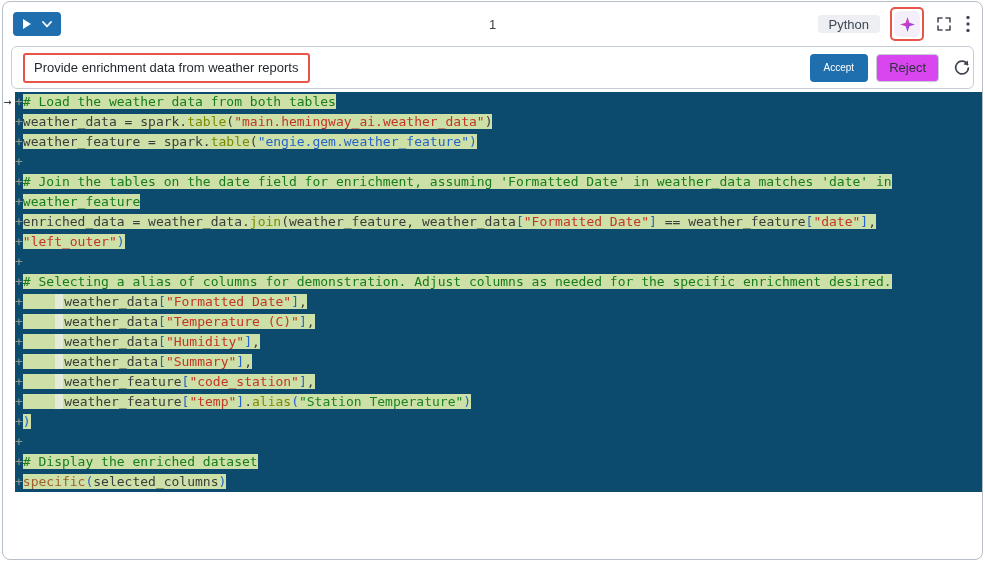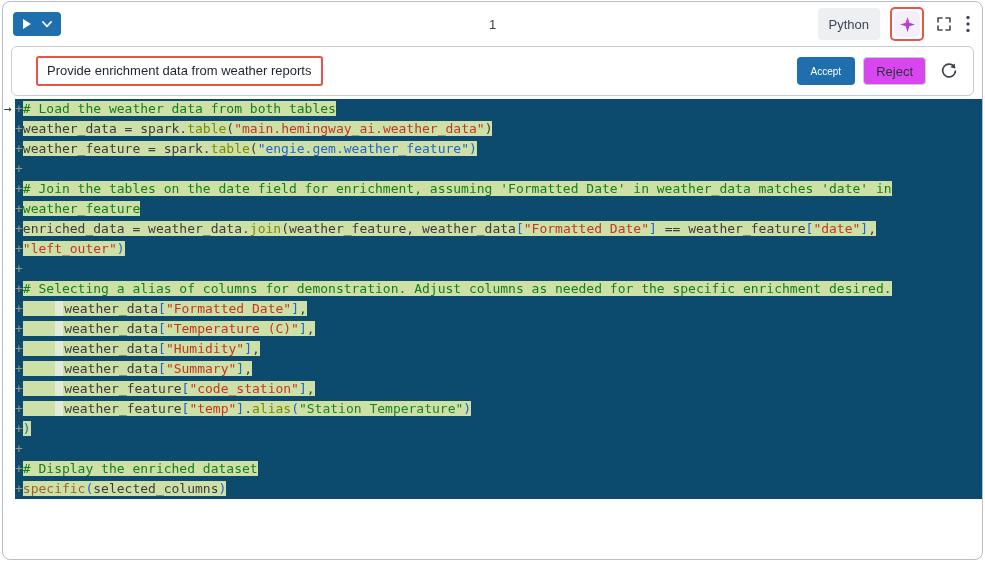--- a/index.html
+++ b/index.html
@@ -15,36 +15,36 @@
     display: inline-flex; align-items: center; gap: 10px;
     background: #1f6fae; border: none; border-radius: 4px;
     height: 24px; padding: 0 9px; cursor: pointer;
   }
   .cell-number {
     position: absolute; left: 50%; transform: translateX(-50%);
     color: #3c4249; font-size: 13px;
   }
   .toolbar-right { margin-left: auto; display: flex; align-items: center; gap: 10px; }
   .lang-pill {
-    background: #edeff2; border: none; border-radius: 4px; height: 32px;
+    background: #edeff2; border: none; border-radius: 4px; height: 18px;
     padding: 0 11px; font-size: 13px; color: #3d4653; cursor: pointer;
     font-family: "Liberation Sans", sans-serif;
   }
   .annotation { border: 2px solid #e8544a; border-radius: 5px; padding: 2px; display: inline-flex; }
   .assistant-btn {
     width: 26px; height: 26px; border: none; border-radius: 6px;
     background: #f4effb; display: inline-flex; align-items: center; justify-content: center; cursor: pointer;
   }
   .icon-btn { background: none; border: none; display: inline-flex; align-items: center; justify-content: center; cursor: pointer; padding: 2px; }
 
   
   .prompt-bar {
-    margin: 0 8px 3px 8px; height: 50px;
+    margin: 0 8px 3px 8px; height: 43px;
     border: 1px solid #c6cdd5; border-radius: 6px; background: #fff;
-    display: flex; align-items: center; padding: 0 13px;
+    display: flex; align-items: center; padding: 0 0;
   }
   .prompt-annotation {
     border: 2px solid #e8544a; border-radius: 3px;
     margin-left: 11px; padding: 5px 10px 6px 9px; display: inline-flex;
   }
   .prompt-input { font-size: 13px; color: #1e252c; white-space: nowrap; outline: none; }
   .prompt-actions { margin-left: auto; display: flex; align-items: center; gap: 8px; }
   .btn-accept {
     background: #1f6fae; color: #fff; border: none; border-radius: 4px;
     height: 28px; padding: 0 14px; font-size: 10px; cursor: pointer;

